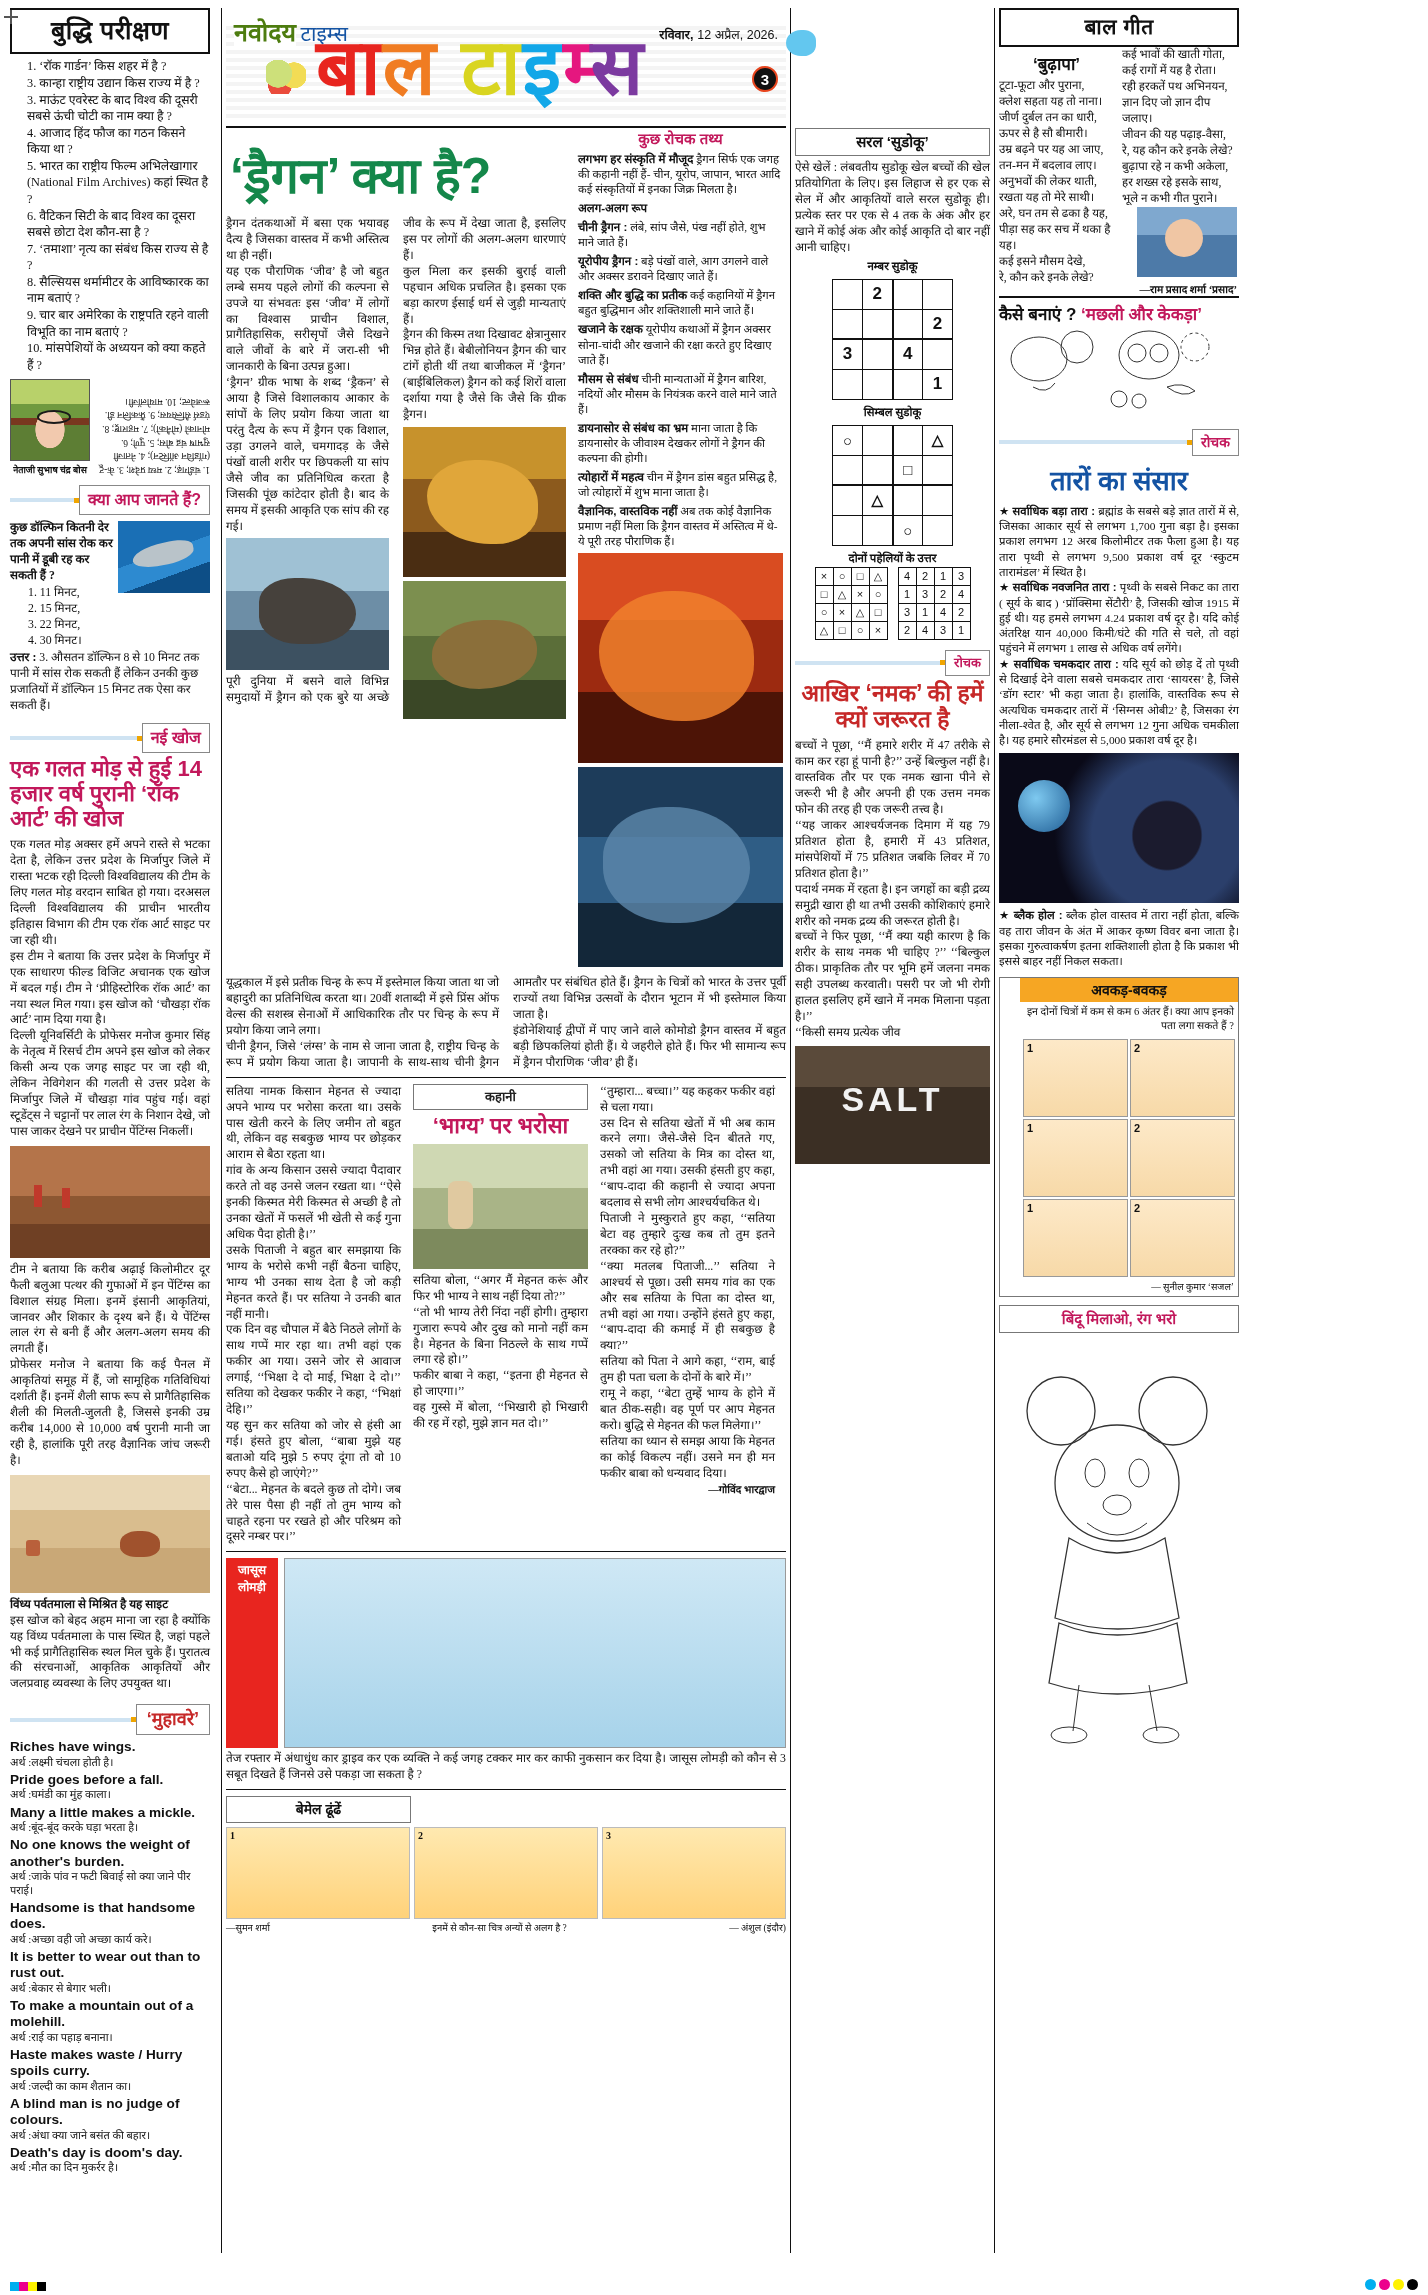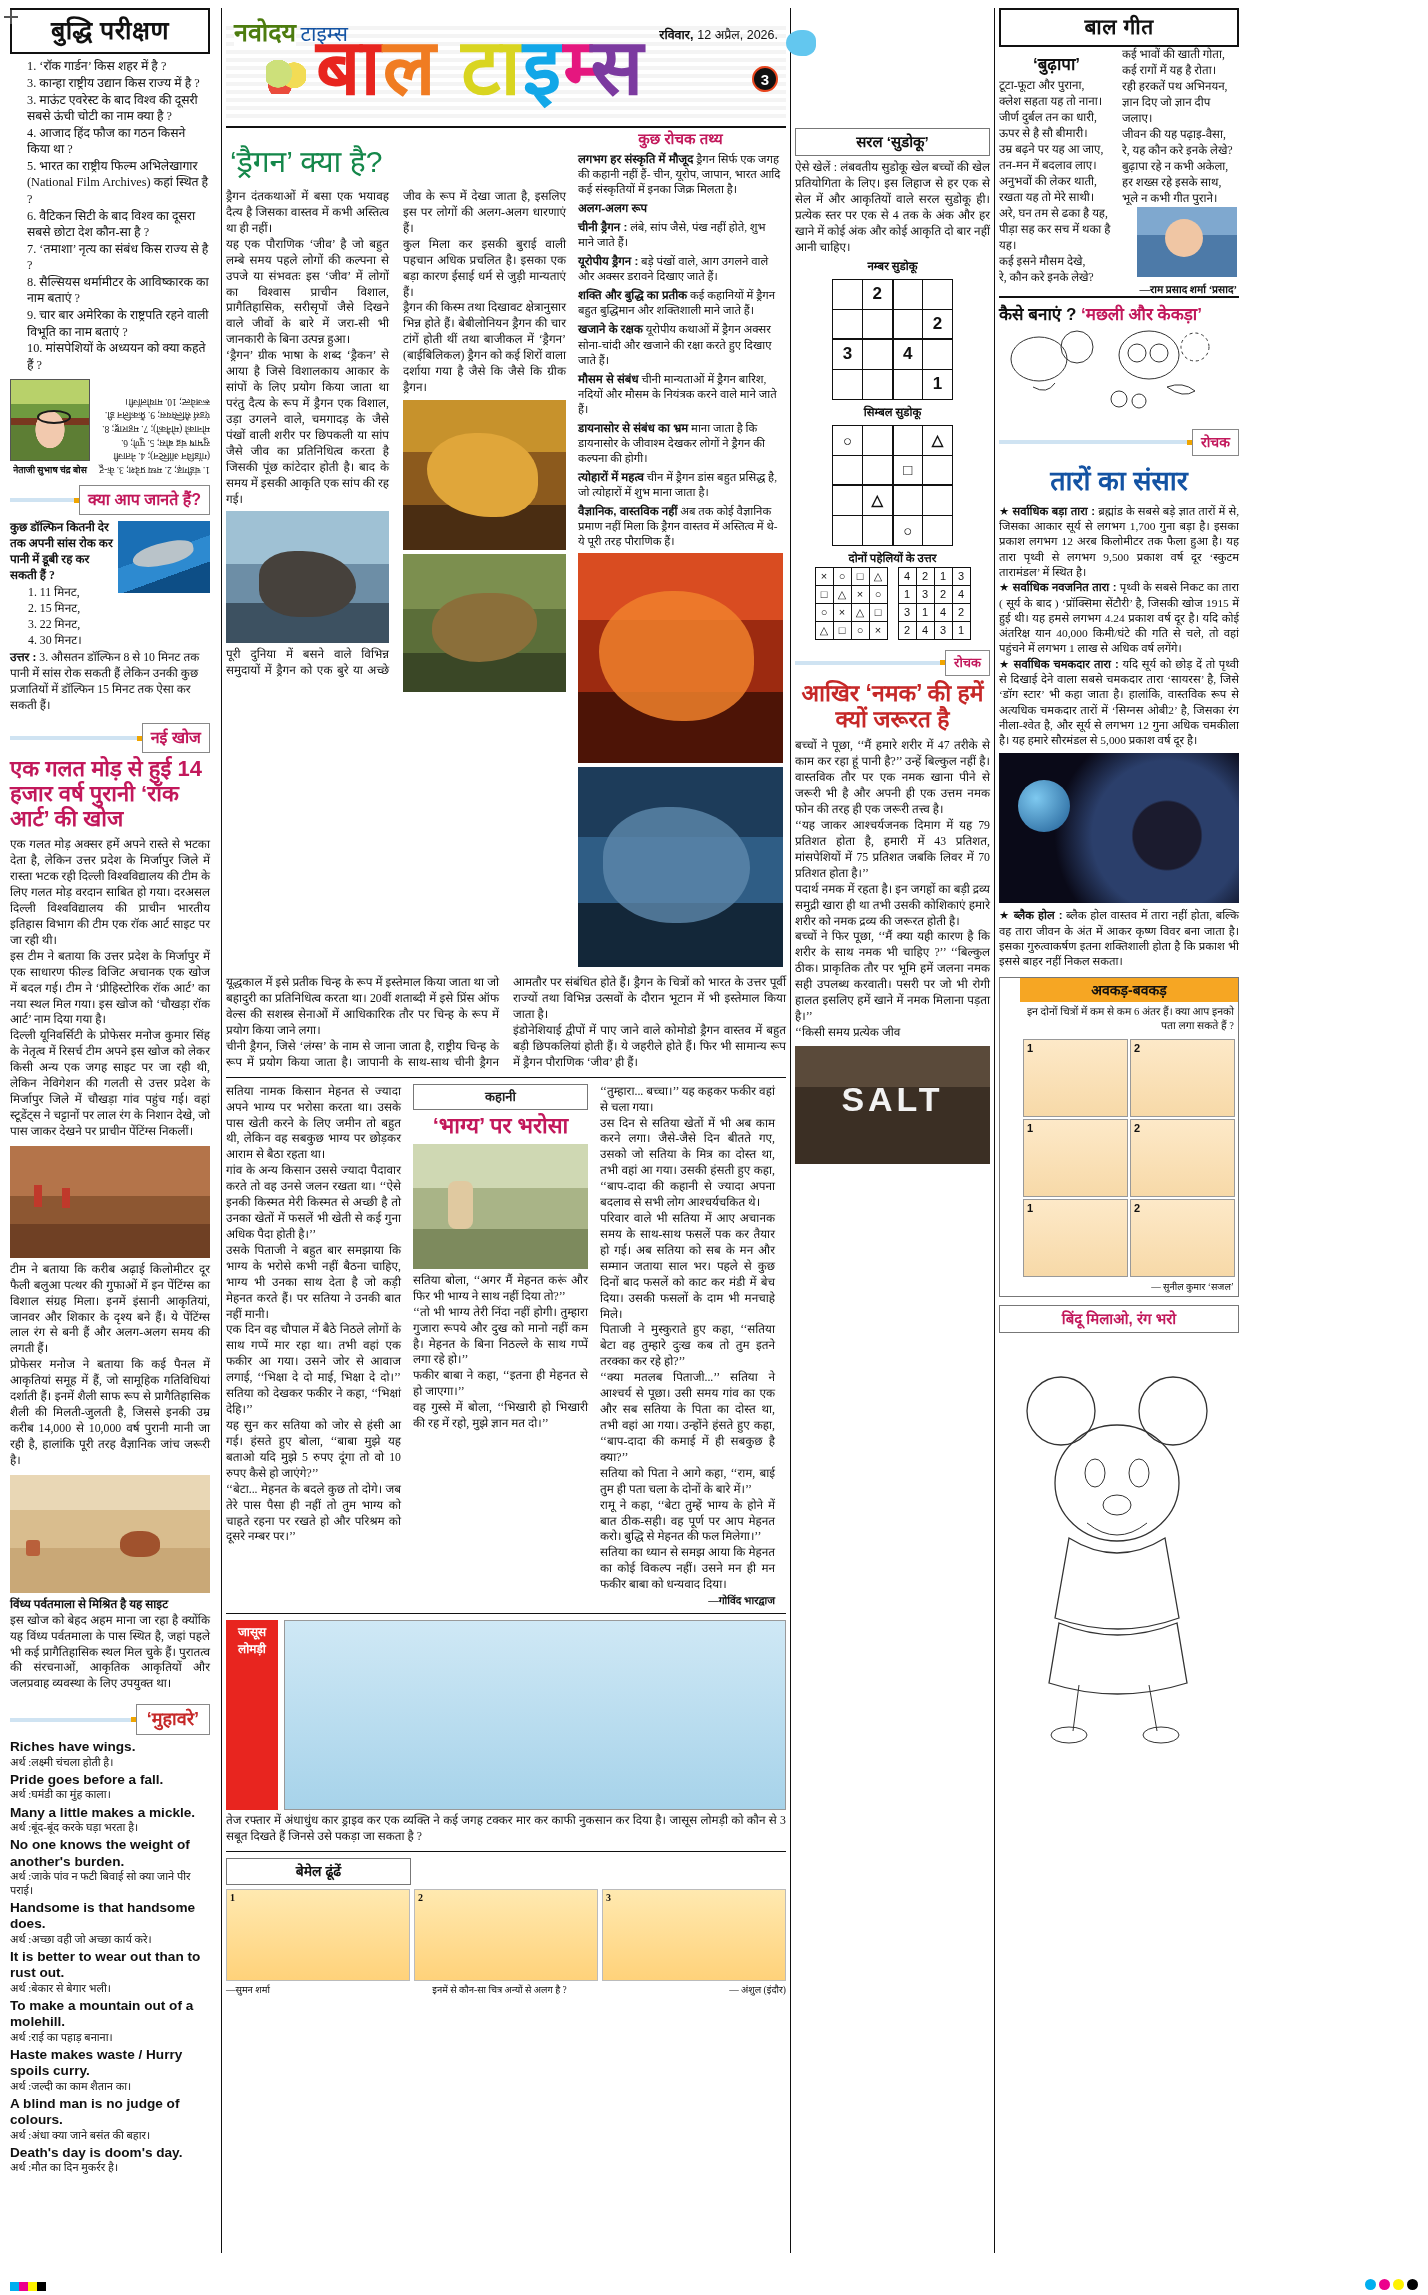--- a/index.html
+++ b/index.html
@@ -107,22 +107,22 @@
      font-family:"Liberation Sans",sans-serif; font-weight:bold; font-size:15px;
      display:flex; align-items:center; justify-content:center; }
   .butterfly { position:absolute; left:40px; top:52px; width:40px; height:34px;
      background:radial-gradient(circle at 30% 40%,#cde07a 0 40%,transparent 41%),
                 radial-gradient(circle at 70% 45%,#f2dc55 0 38%,transparent 39%),
                 radial-gradient(circle at 35% 75%,#ea4b3c 0 32%,transparent 33%); }
   .bird { position:absolute; left:560px; top:22px; width:30px; height:26px;
      background:#63c7ef; border-radius:55% 45% 45% 55%; }
 
   
-  .dragon-title { color:#14874a; font-family:"Liberation Sans",sans-serif; font-weight:normal;
-     font-size:30px; text-align:left; margin:12px 0 8px 4px; }
+  .dragon-title { color:#14874a; font-family:"Liberation Sans",sans-serif; font-weight:bold;
+     font-size:50px; text-align:left; margin:12px 0 8px 4px; }
   .two-col { column-count:2; column-gap:14px; column-rule:none; }
   .mid-flex { display:flex; gap:12px; }
   .mid-a { width:340px; flex:none; }
   .mid-b { width:205px; flex:none; }
   .rochak-head { color:#c2185b; font-family:"Liberation Sans",sans-serif; font-weight:bold;
      font-size:15px; text-align:center; margin-bottom:3px; }
   .fact-h { font-family:"Liberation Sans",sans-serif; font-weight:bold; font-size:11.6px; }
   .fact-b { font-size:11.4px; line-height:1.32; margin-bottom:3px; }
   .dragon-img { background:#2b1d16; margin:4px 0; position:relative; overflow:hidden; }
   .dr1 { width:100%; height:132px;
@@ -409,21 +409,20 @@
           <div class="story-title">‘भाग्य’ पर भरोसा</div>
           <div class="story-img"></div>
           <div class="body-sm">सतिया बोला, ‘‘अगर मैं मेहनत करूं और फिर भी भाग्य ने साथ नहीं दिया तो?’’</div>
           <div class="body-sm">‘‘तो भी भाग्य तेरी निंदा नहीं होगी। तुम्हारा गुजारा रूपये और दुख को मानो नहीं कम है। मेहनत के बिना निठल्ले के साथ गप्पें लगा रहे हो।’’</div>
           <div class="body-sm">फकीर बाबा ने कहा, ‘‘इतना ही मेहनत से हो जाएगा।’’</div>
           <div class="body-sm">वह गुस्से में बोला, ‘‘भिखारी हो भिखारी की रह में रहो, मुझे ज्ञान मत दो।’’</div>
         </div>
         <div style="width:175px;flex:none">
           <div class="body-sm">‘‘तुम्हारा... बच्चा।’’ यह कहकर फकीर वहां से चला गया।</div>
           <div class="body-sm">उस दिन से सतिया खेतों में भी अब काम करने लगा। जैसे-जैसे दिन बीतते गए, उसको जो सतिया के मित्र का दोस्त था, तभी वहां आ गया। उसकी हंसती हुए कहा, ‘‘बाप-दादा की कहानी से ज्यादा अपना बदलाव से सभी लोग आश्चर्यचकित थे।</div>
-          <div class="body-sm">परिवार वाले भी सतिया में आए अचानक समय के साथ-साथ फसलें पक कर तैयार हो गई। अब सतिया को सब के मन और सम्मान जताया साल भर। पहले से कुछ दिनों बाद फसलें को काट कर मंडी में बेच दिया। उसकी फसलों के दाम भी मनचाहे मिले।</div>
           <div class="body-sm">पिताजी ने मुस्कुराते हुए कहा, ‘‘सतिया बेटा वह तुम्हारे दुःख कब तो तुम इतने तरक्का कर रहे हो?’’</div>
           <div class="body-sm">‘‘क्या मतलब पिताजी...’’ सतिया ने आश्चर्य से पूछा। उसी समय गांव का एक और सब सतिया के पिता का दोस्त था, तभी वहां आ गया। उन्होंने हंसते हुए कहा, ‘‘बाप-दादा की कमाई में ही सबकुछ है क्या?’’</div>
           <div class="body-sm">सतिया को पिता ने आगे कहा, ‘‘राम, बाई तुम ही पता चला के दोनों के बारे में।’’</div>
           <div class="body-sm">रामू ने कहा, ‘‘बेटा तुम्हें भाग्य के होने में बात ठीक-सही। वह पूर्ण पर आप मेहनत करो। बुद्धि से मेहनत की फल मिलेगा।’’</div>
           <div class="body-sm">सतिया का ध्यान से समझ आया कि मेहनत का कोई विकल्प नहीं। उसने मन ही मन फकीर बाबा को धन्यवाद दिया।</div>
           <div style="text-align:right;font-size:10.5px;font-weight:bold">—गोविंद भारद्वाज</div>
         </div>
       </div>
 
       <hr style="border:0;border-top:1.5px solid #111;margin:6px 0">

